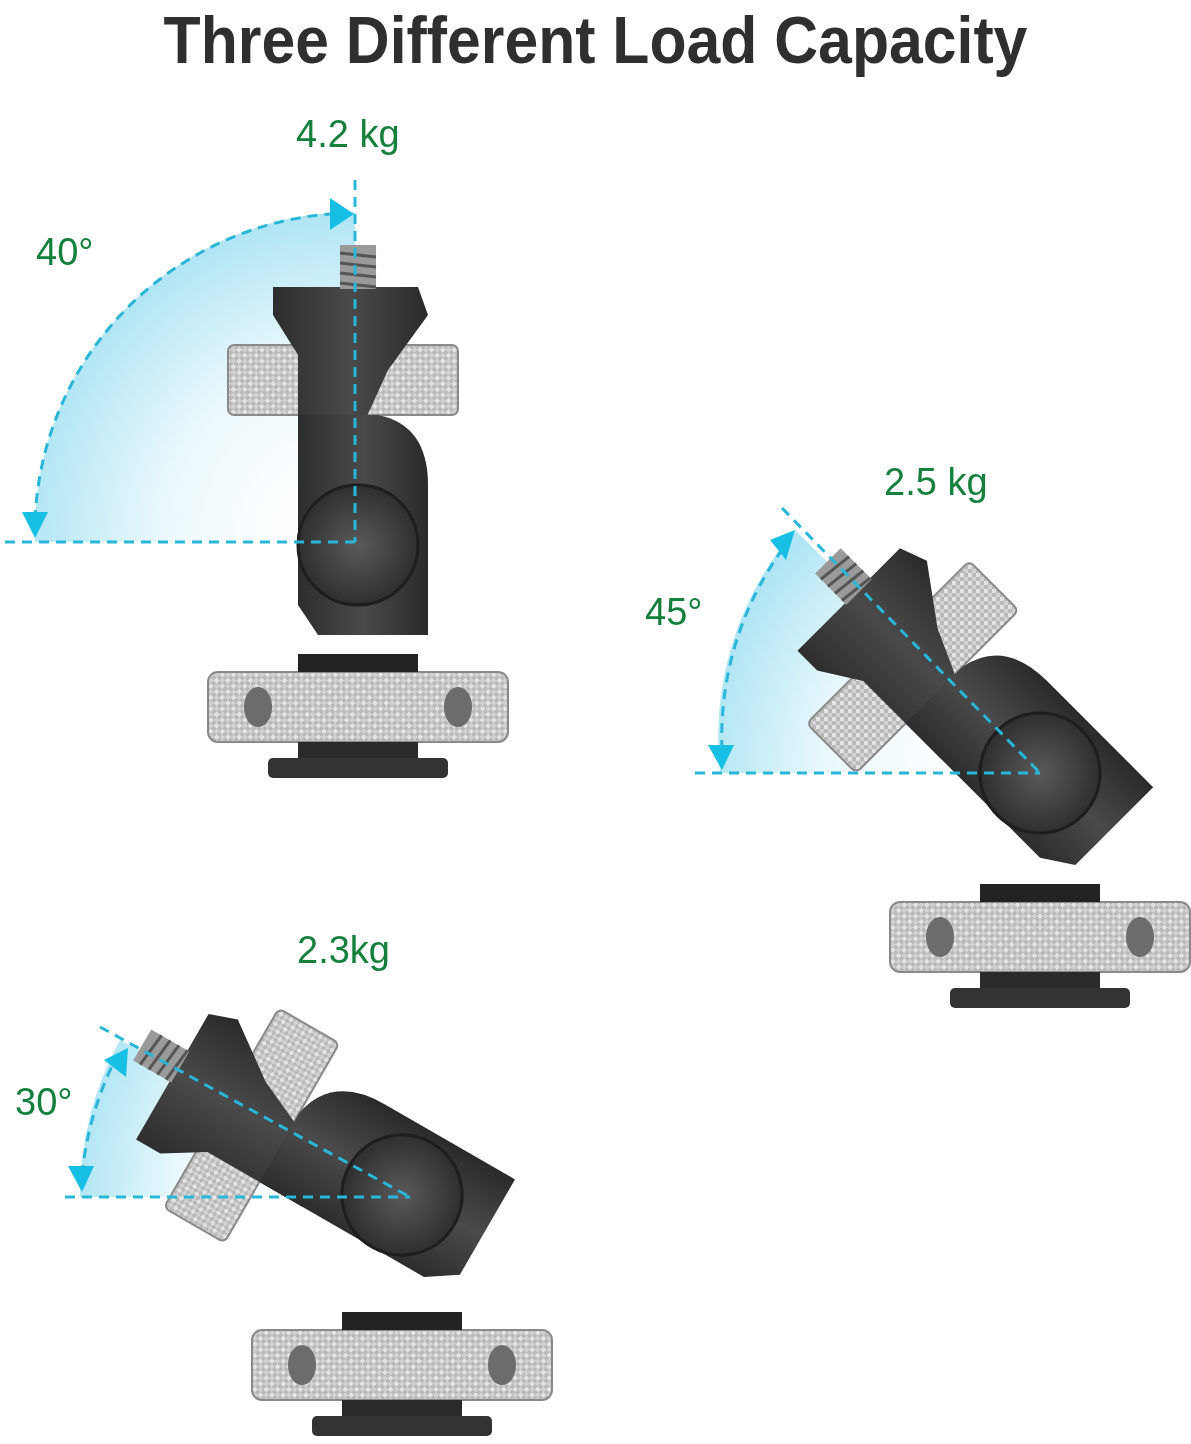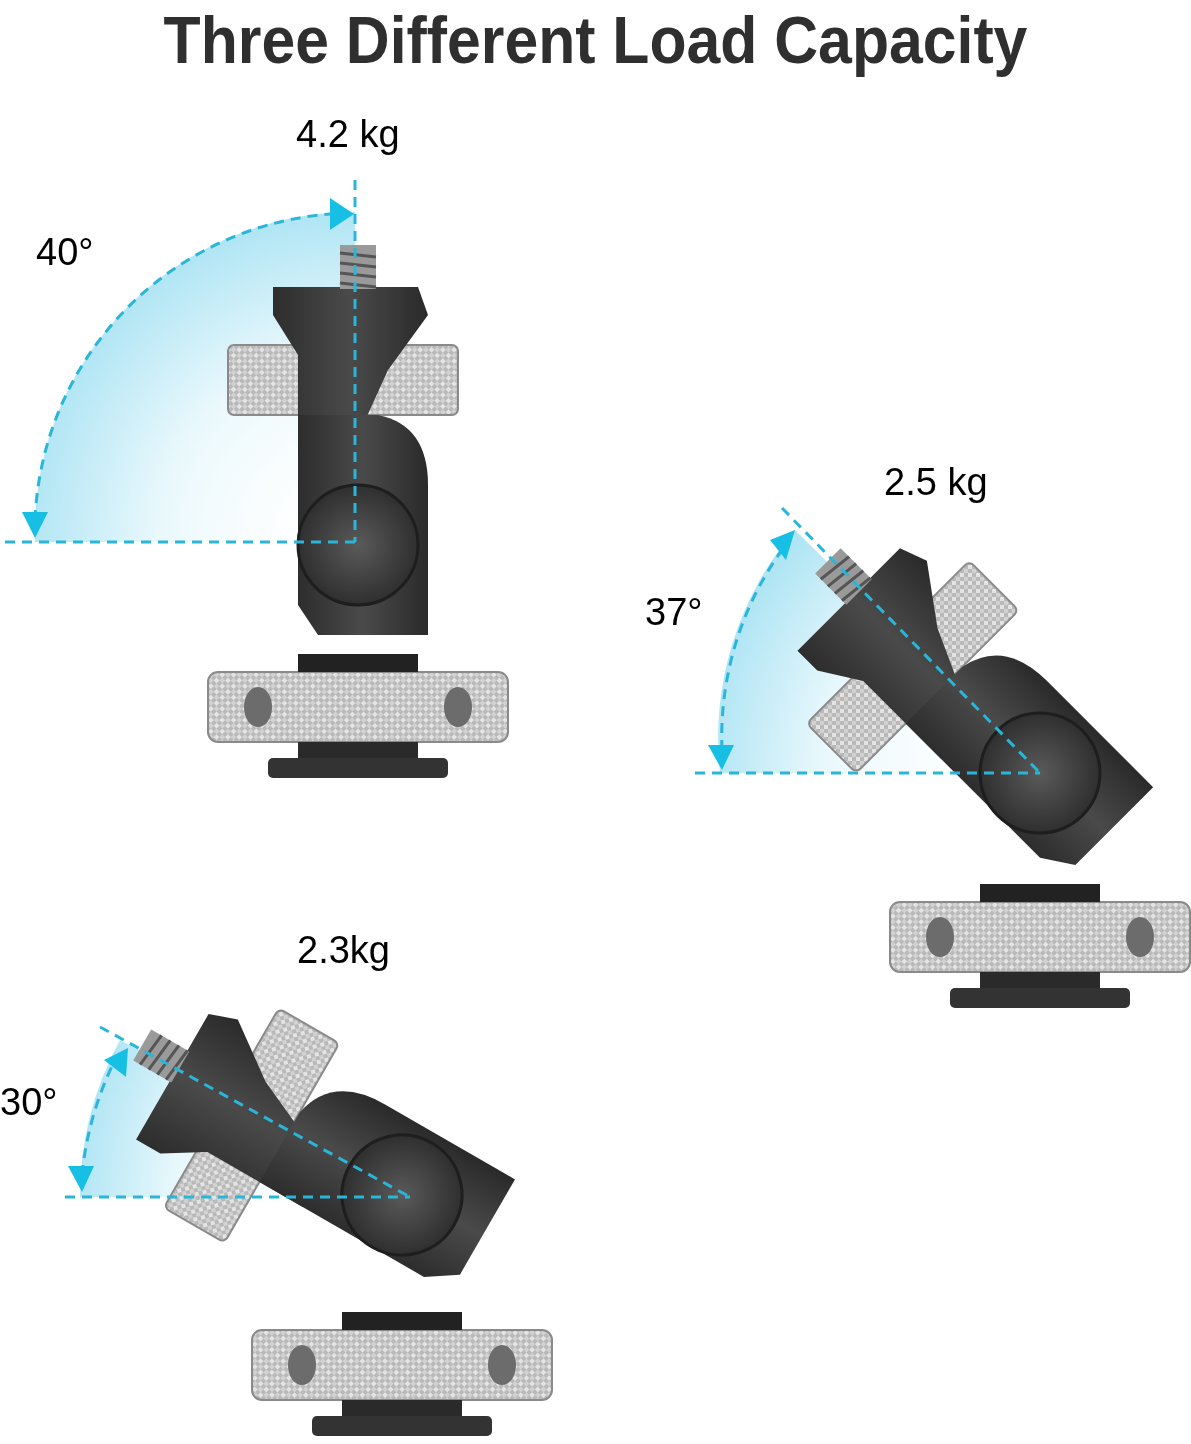--- a/index.html
+++ b/index.html
@@ -1,33 +1,33 @@
 <!DOCTYPE html>
 <html><head>
 <meta charset="utf-8">
 <style>
   html, body { margin: 0; padding: 0; background: #ffffff; }
   body { width: 1191px; height: 1444px; position: relative; overflow: hidden; font-family: "Liberation Sans", "DejaVu Sans", sans-serif; }
   .title { position: absolute; left: 0; top: 0; width: 1191px; text-align: center; font-weight: 700; font-size: 66px; color: #2f2f2f; letter-spacing: 0px; line-height: 80px; transform: scaleX(0.92); }
-  .label { position: absolute; color: #000000; font-size: 38px; line-height: 44px; white-space: nowrap; }
+  .label { position: absolute; color: #15803d; font-size: 38px; line-height: 44px; white-space: nowrap; }
   svg.art { position: absolute; left: 0; top: 0; }
 </style>
 </head>
 <body>
 
 <div class="title">Three Different Load Capacity</div>
 
 <div class="label" style="left:296px; top:112px;">4.2 kg</div>
 <div class="label" style="left:36px; top:230px;">40°</div>
 
 <div class="label" style="left:884px; top:460px;text-align:center;">2.5 kg</div>
-<div class="label" style="left:645px; top:590px;">37°</div>
+<div class="label" style="left:645px; top:590px;">45°</div>
 
 <div class="label" style="left:285px; top:928px;margin-left:12px;">2.3kg</div>
-<div class="label" style="left:0px; top:1080px;">30°</div>
+<div class="label" style="left:15px; top:1080px;">30°</div>
 
 <svg class="art" width="1191" height="1444" viewBox="0 0 1191 1444">
   <defs>
     <radialGradient id="fan1" cx="355" cy="542" r="330" gradientUnits="userSpaceOnUse">
       <stop offset="0" stop-color="#ffffff" stop-opacity="0"></stop>
       <stop offset="0.6" stop-color="#e6f7fc"></stop>
       <stop offset="1" stop-color="#a7e2f3"></stop>
     </radialGradient>
     <radialGradient id="fan2" cx="1040" cy="773" r="335" gradientUnits="userSpaceOnUse">
       <stop offset="0" stop-color="#ffffff" stop-opacity="0"></stop>

